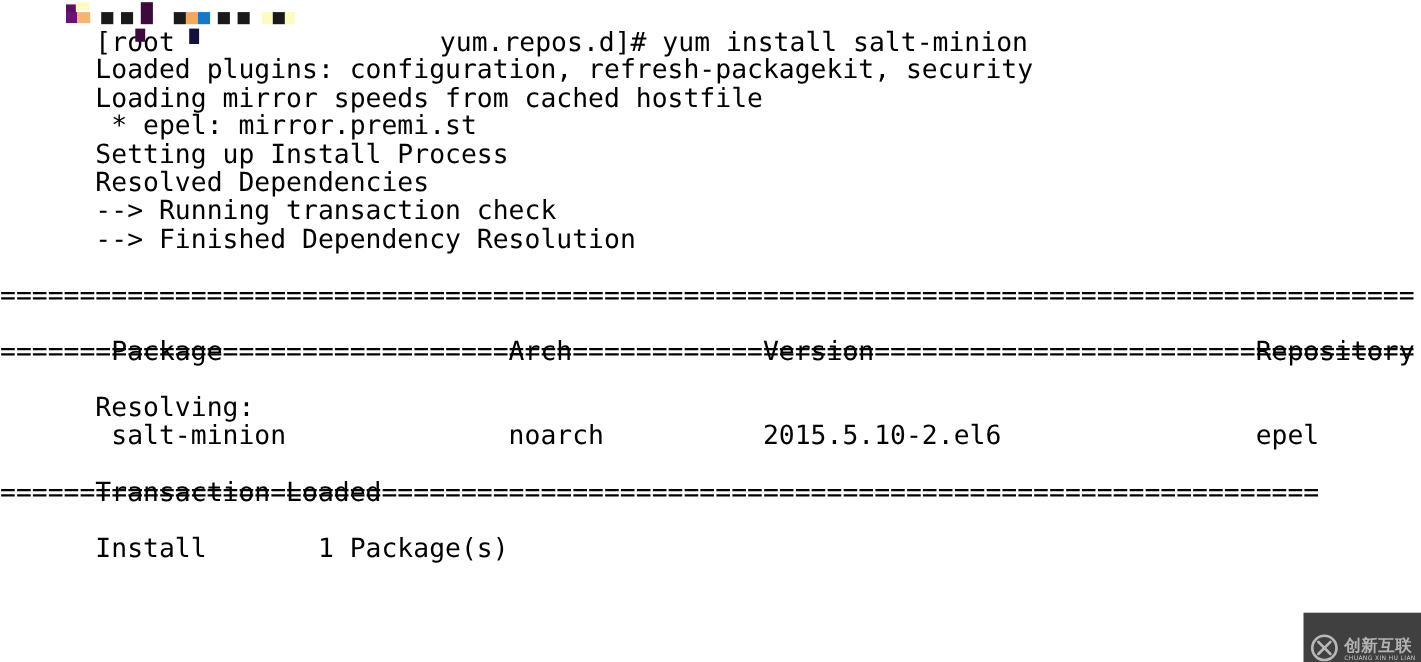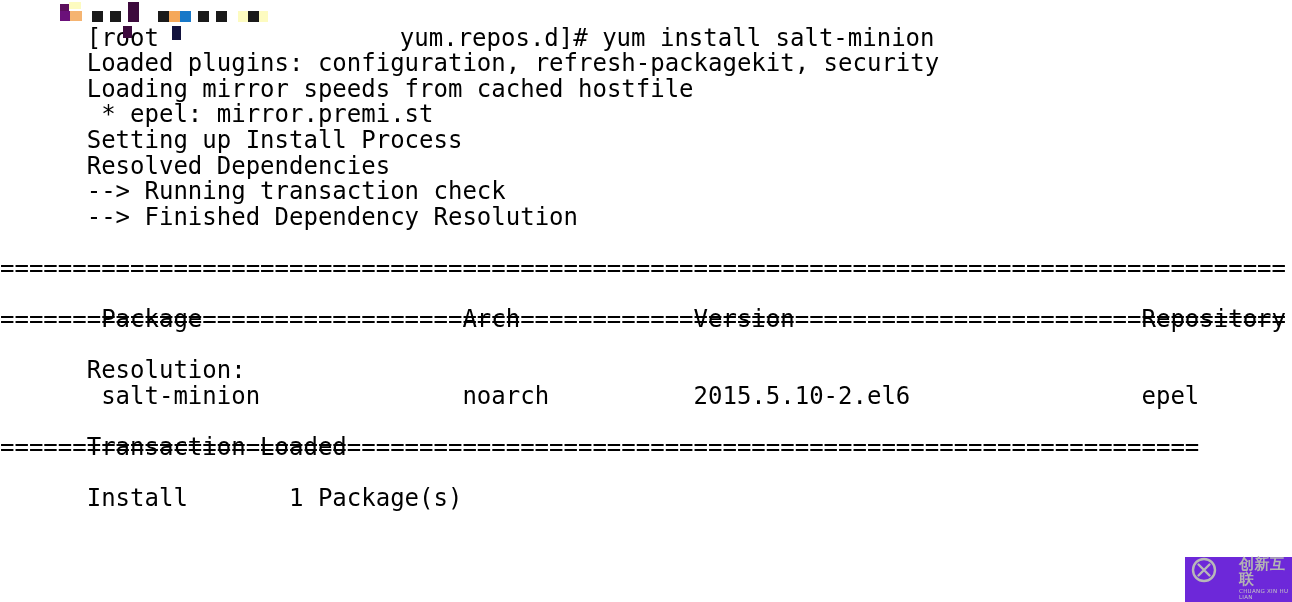--- a/index.html
+++ b/index.html
@@ -65,24 +65,24 @@
     display: block;
   }
 
   
   #watermark {
     position: absolute;
     left: 1185px;
     top: 557px;
     width: 107px;
     height: 45px;
-    background: #6d28d9;
+    background: #404040;
     display: flex;
-    align-items: flex-start;
-    gap: 22px;
+    align-items: flex-end;
+    gap: 5px;
     padding-left: 6px;
     box-sizing: border-box;
   }
   #watermark .wm-logo {
     width: 26px;
     height: 26px;
     flex: 0 0 26px;
   }
   #watermark .wm-text {
     display: flex;
@@ -147,21 +147,21 @@
 
     <div class="sep" id="sep-top">=========================================================================================</div>
 
     <div class="line">
       <span> Package                  Arch            Version                        Repository         Size</span>
     </div>
 
     <div class="sep" id="sep-mid">=========================================================================================</div>
 
     <div class="line">
-      <span>Resolution:</span>
+      <span>Resolving:</span>
     </div>
     <div class="line">
       <span> salt-minion              noarch          2015.5.10-2.el6                epel               27 k</span>
     </div>
 
     <div class="line blank"></div>
 
     <div class="line">
       <span>Transaction Loaded</span>
     </div>

